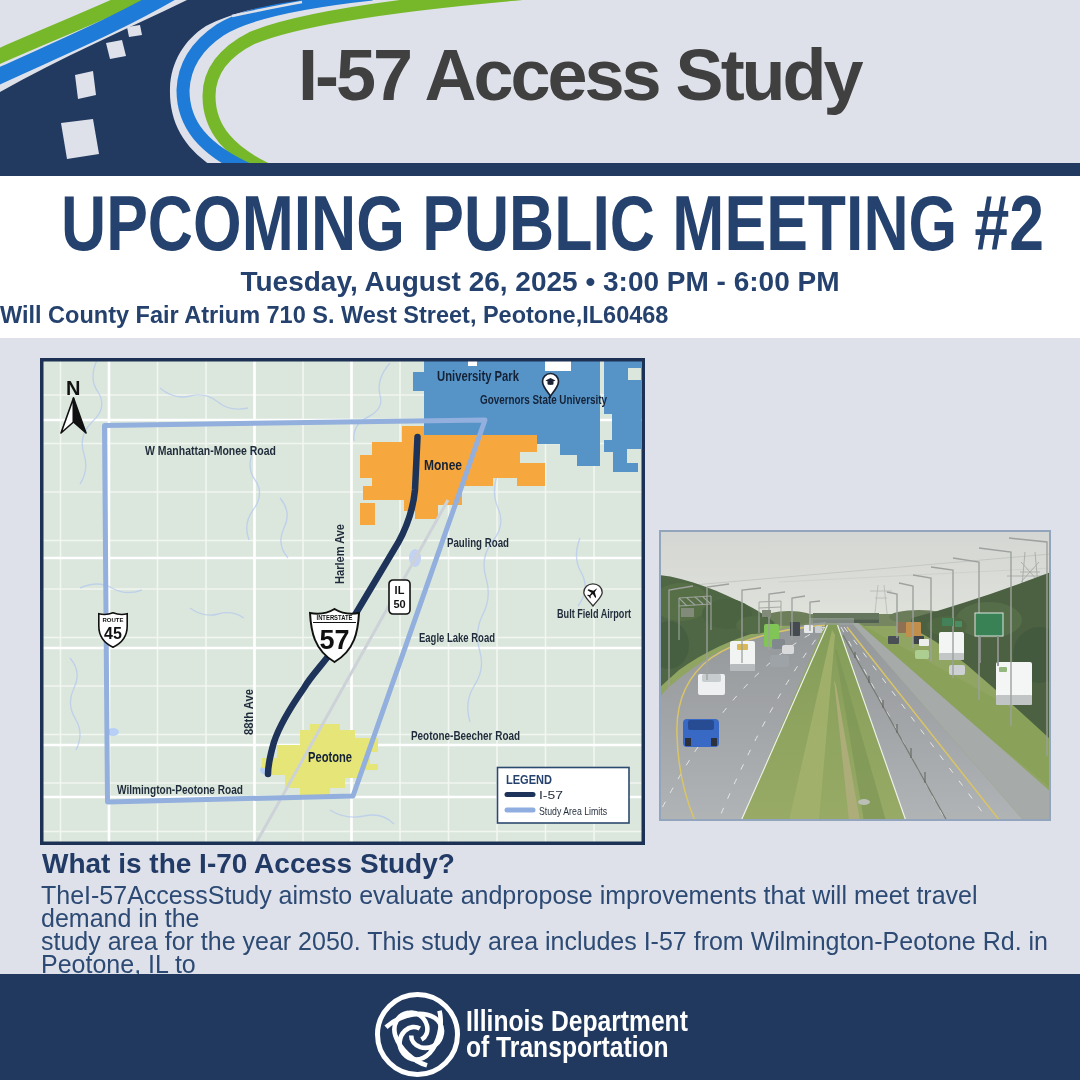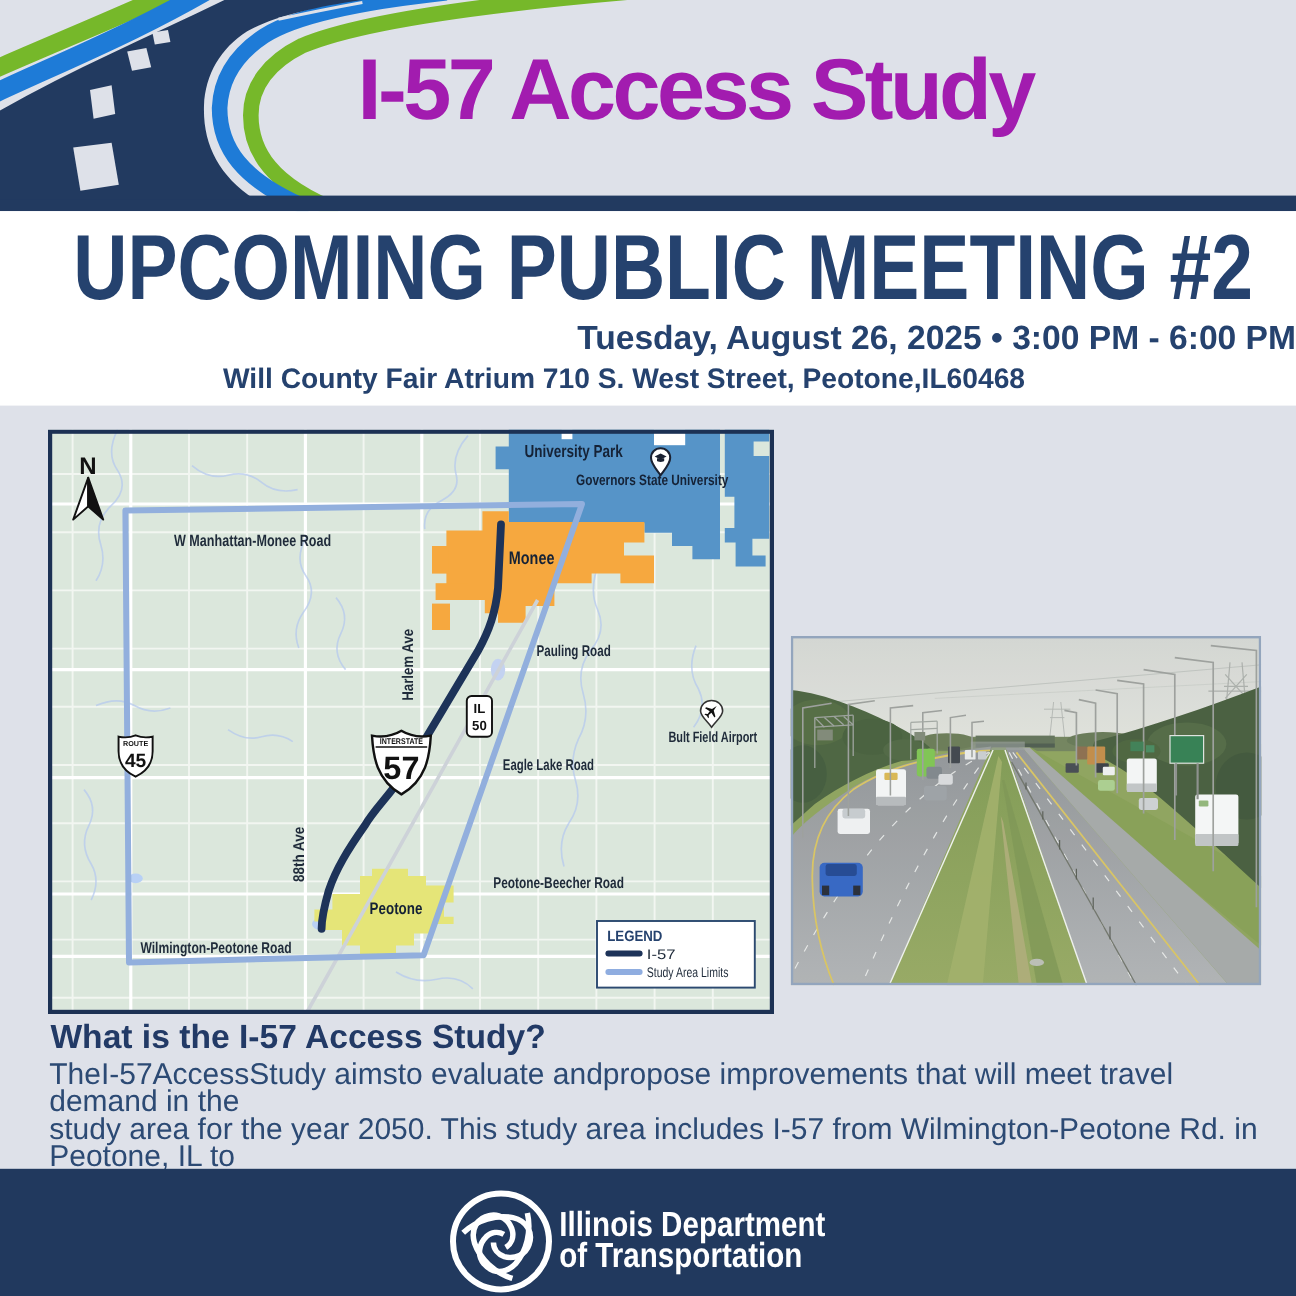--- a/index.html
+++ b/index.html
@@ -30,30 +30,30 @@
     <g fill="#dee1e9">
       <path d="M 61,123 L 93,119 L 99,154 L 67,159 Z"></path>
       <path d="M 75,75 L 93,71 L 96,95 L 78,99 Z"></path>
       <path d="M 106,43 L 122,40 L 126,56 L 110,59 Z"></path>
       <path d="M 127,27 L 140,25 L 142,35 L 129,37 Z"></path>
     </g>
 
     <path d="M 232,16 C 260,10 280,6 302,2" fill="none" stroke="#dee1e9" stroke-width="2.5"></path>
   </svg>
 
-  <div class="abs" style="left:298px;top:34px;width:740px;font-weight:bold;font-size:72px;color:#a21caf;letter-spacing:-3px;">I-57 Access Study</div>
+  <div class="abs" style="left:298px;top:34px;width:740px;font-weight:bold;font-size:72px;color:#404040;letter-spacing:-3px;">I-57 Access Study</div>
 
 
   <div class="abs" style="left:0;top:176px;width:1080px;height:162px;background:#ffffff;"></div>
 
   <div class="abs" style="left:61px;top:179px;white-space:nowrap;font-weight:bold;font-size:77px;color:#25426e;transform:scaleX(0.812);transform-origin:left top;">UPCOMING PUBLIC MEETING #2</div>
 
-  <div class="abs" style="left:0;top:266px;width:1080px;text-align:right;font-weight:bold;font-size:28px;color:#25426e;">Tuesday, August 26, 2025 • 3:00 PM - 6:00 PM</div>
-
-  <div class="abs" style="left:0;top:302px;width:1040px;text-align:center;font-weight:bold;font-size:23.5px;color:#25426e;">Will County Fair Atrium 710 S. West Street, Peotone,IL60468</div>
+  <div class="abs" style="left:0;top:266px;width:1080px;text-align:center;font-weight:bold;font-size:28px;color:#25426e;">Tuesday, August 26, 2025 • 3:00 PM - 6:00 PM</div>
+
+  <div class="abs" style="left:0;top:302px;width:1040px;font-weight:bold;font-size:23.5px;color:#25426e;">Will County Fair Atrium 710 S. West Street, Peotone,IL60468</div>
 
   <svg class="abs" style="left:40px;top:358px;" width="605" height="487" viewBox="0 0 605 487" font-family="Liberation Sans, sans-serif">
 
     <rect x="0" y="0" width="605" height="487" fill="#dbe7dc"></rect>
 
     <g stroke="#f2f6f1" stroke-width="1.6">
       <line x1="20.5" y1="0" x2="20.5" y2="484"></line>
         <line x1="69" y1="0" x2="69" y2="484"></line>
         <line x1="117.5" y1="0" x2="117.5" y2="484"></line>
         <line x1="166" y1="0" x2="166" y2="484"></line>
@@ -370,21 +370,21 @@
     <rect x="283" y="88" width="11" height="8" fill="#3a7d52"></rect>
     <rect x="296" y="91" width="7" height="6" fill="#44875c"></rect>
 
     <rect x="150" y="88" width="45" height="7" fill="#9aa09c" opacity="0.6"></rect>
 
     <rect x="0" y="0" width="392" height="291" fill="#eef0ea" opacity="0.05"></rect>
 
     <rect x="1" y="1" width="390" height="289" fill="none" stroke="#93a5bd" stroke-width="2"></rect>
   </svg>
 
-  <div class="abs" style="left:42px;top:848px;font-weight:bold;font-size:28px;color:#223a66;">What is the I-57 Access Study?</div>
+  <div class="abs" style="left:42px;top:848px;font-weight:bold;font-size:28px;color:#223a66;">What is the I-70 Access Study?</div>
 
   <div class="abs" style="left:41px;top:884px;width:1020px;font-size:25px;line-height:23px;color:#2c4a74;">TheI-57AccessStudy aimsto evaluate andpropose improvements that will meet travel demand in the<br>study area for the year 2050. This study area includes I-57 from Wilmington-Peotone Rd. in Peotone, IL to<br>Manhattan-Monee Rd. in Monee, IL.</div>
 
   <div class="abs" style="left:0;top:974px;width:1080px;height:106px;background:#21395e;"></div>
 
   <svg class="abs" style="left:374px;top:989px;" width="88" height="91" viewBox="0 0 88 91">
     <g transform="translate(43.5,45.5)">
       <circle r="40" fill="none" stroke="#ffffff" stroke-width="5"></circle>
       <g stroke="#ffffff" stroke-width="4.6" fill="none">
         <path d="M -31.5,-7.2 C -19.8,-18 -3.6,-22.5 9.9,-19.8 C 21.6,-17.1 27,-7.2 23.4,2.7 C 20.7,10.8 11.7,15.3 2.7,12.6 C -2.7,10.8 -6.3,6.3 -6.3,0.9" transform="rotate(0)"></path>

